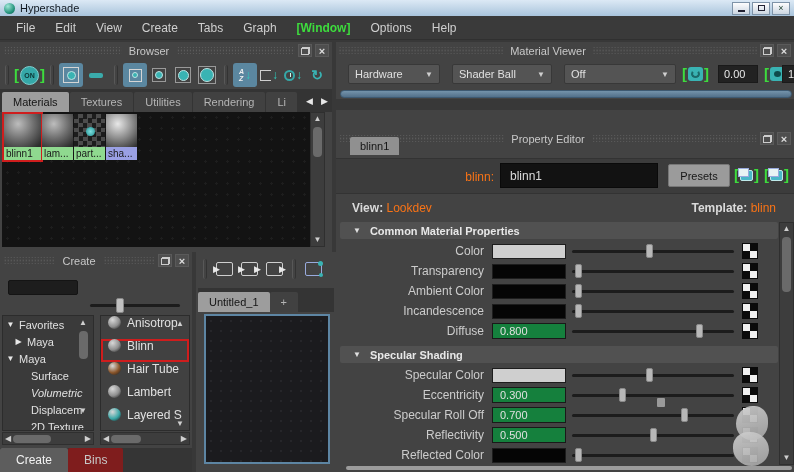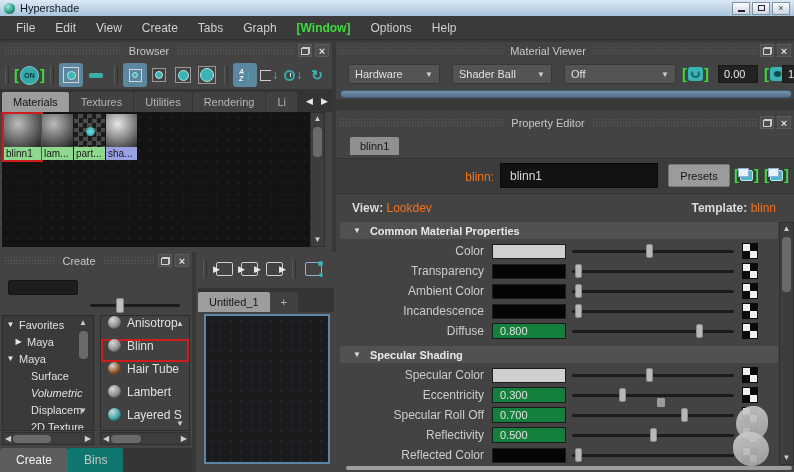--- a/index.html
+++ b/index.html
@@ -70,21 +70,21 @@
 
 .ffield{background:#1d1d1d;border:1px solid #141414;border-radius:2px}
 .slider-track{position:relative;height:3px;background:#1c1c1c;border-radius:2px}
 .slider-handle{position:absolute;top:-6px;width:8px;height:15px;background:#c0c0c0;border-radius:2px;border:1px solid #888}
 .clist{background:#3a3a3a;border:1px solid #2c2c2c;overflow:hidden}
 .crow{display:flex;align-items:center;height:17px;gap:3px;font-size:11px;color:#e0e0e0;white-space:nowrap}
 .crow .arr{font-size:8px;color:#e8e8e8;width:11px;text-align:center;flex:none}
 .nrow{display:flex;align-items:flex-start;height:23px;gap:6px;padding-left:7px;font-size:12px;color:#e0e0e0;white-space:nowrap}
 .nsphere{width:13px;height:13px;border-radius:50%;flex:none}
 .nrow.annot2{box-shadow:inset 0 0 0 2px #cf1d1d}
-.btab{padding:5px 16px;font-size:12px;color:#c8c8c8;background:#0f766e;border-radius:2px 2px 0 0}
+.btab{padding:5px 16px;font-size:12px;color:#c8c8c8;background:#7f1d1d;border-radius:2px 2px 0 0}
 .btab.sel{background:#5d5d5d;color:#f2f2f2}
 
 .wbox{width:17px;height:14px;border:1px solid #cfcfcf;border-radius:2px;position:relative;margin:0 4px}
 .wbox .tri{position:absolute;top:1px;font-size:9px;color:#e8e8e8;line-height:11px}
 .canvas{background:#1b1b1e;background-image:radial-gradient(#26262a 1px,transparent 1.1px);background-size:10px 10px;border:2px solid #5d85a3}
 
 .dd{position:absolute;height:20px;background:#545454;border:1px solid #383838;border-radius:2px;display:flex;align-items:center;font-size:11px;color:#e0e0e0;padding:0 6px}
 .dd .dar{margin-left:auto;font-size:8px;color:#cfcfcf;padding-left:6px}
 .numfield{position:absolute;height:18px;background:#222;border:1px solid #1a1a1a;color:#e8e8e8;font-size:11px;display:flex;align-items:center;padding:0 5px}
 .gwrap{position:absolute;display:flex;align-items:center;height:20px}
@@ -397,21 +397,21 @@
       <span class="gb">[</span>
       <span class="mvicon expo"></span>
       <span class="gb">]</span>
     </div>
     <div class="numfield" style="left:446px;top:23px;width:24px">1.0</div>
   </div>
 
   <div class="bluebar abs" style="left:340px;top:90px;width:452px;height:8px"></div>
 
   <div class="abs panel" style="left:336px;top:110px;width:458px;height:362px">
-    <div class="ptitle" style="margin-top:4px">
+    <div class="ptitle" style="margin-top:20px">
       <span class="pdots"></span>
       <span class="lbl">Property Editor</span>
       <span class="pdots"></span>
       <span class="pbtn">
           <span class="float-icon"></span>
         </span>
       <span class="pbtn">
           <span class="close-glyph">×</span>
         </span>
     </div>

